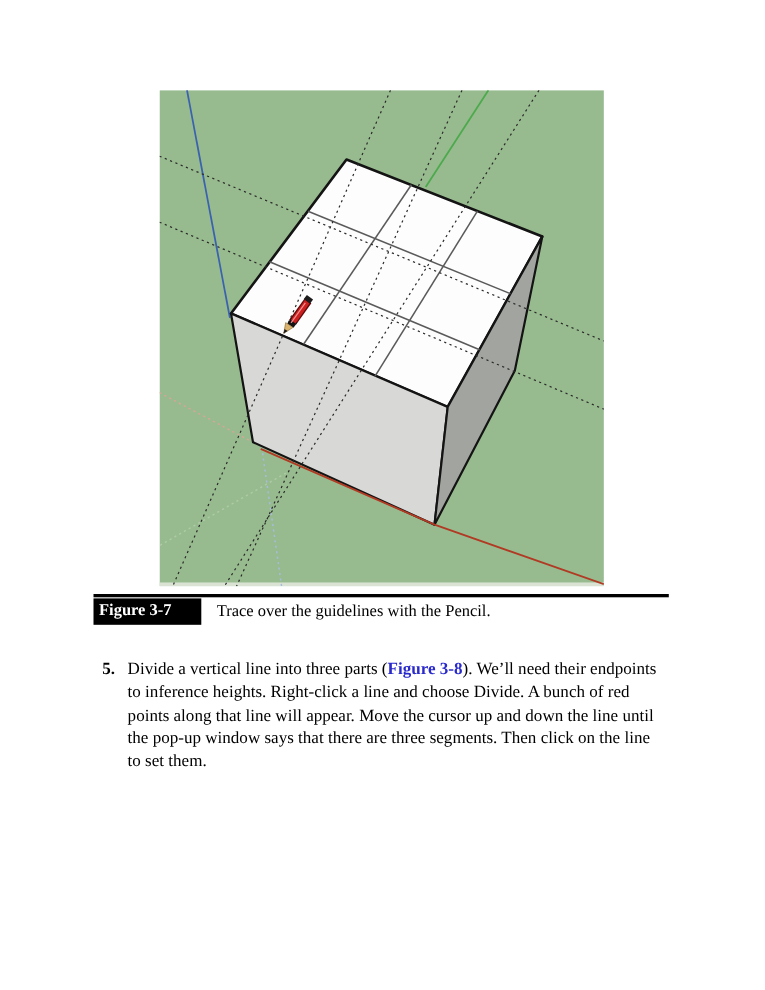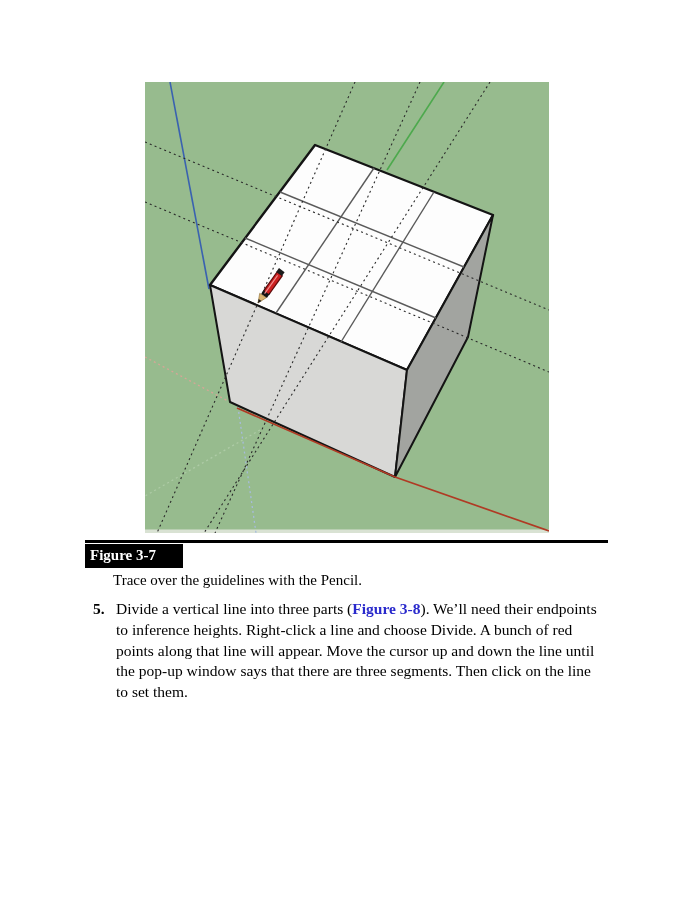--- a/index.html
+++ b/index.html
@@ -3,26 +3,26 @@
 <meta charset="utf-8">
 <style>
   html,body{margin:0;padding:0;background:#ffffff;}
   .page{
     position:relative;width:695px;height:900px;background:#fff;
     font-family:"Liberation Serif","DejaVu Serif",serif;color:#000;overflow:hidden;
   }
   .scene{position:absolute;left:145px;top:82px;width:404px;height:451px;}
   .scene svg{display:block;}
   .caption-rule{position:absolute;left:85px;top:540px;width:523px;height:3px;background:#000;}
-  .caption-row{position:absolute;left:85px;top:544px;width:523px;display:flex;align-items:flex-start;flex-direction:column;}
+  .caption-row{position:absolute;left:85px;top:544px;width:523px;display:flex;align-items:flex-start;}
   .fig-label{
     display:inline-block;background:#000;color:#fff;font-weight:bold;
     font-size:15px;line-height:21px;padding:1px 0 2px 5px;width:93px;flex:none;
   }
-  .fig-text{font-size:15px;line-height:21px;padding-top:2px;margin-left:28px;}
+  .fig-text{font-size:15px;line-height:21px;padding-top:2px;margin-left:14px;}
   .step{position:absolute;left:93px;top:599px;width:508px;display:flex;}
   .step-num{font-weight:bold;font-size:15.5px;line-height:20.8px;width:23px;flex:none;}
   .step-body{margin:0;font-size:15.5px;line-height:20.8px;}
   .figlink{color:var(--link,#2929cc);text-decoration:none;cursor:pointer;font-weight:bold;}
 </style>
 </head>
 <body>
 
 <div class="page">
 

